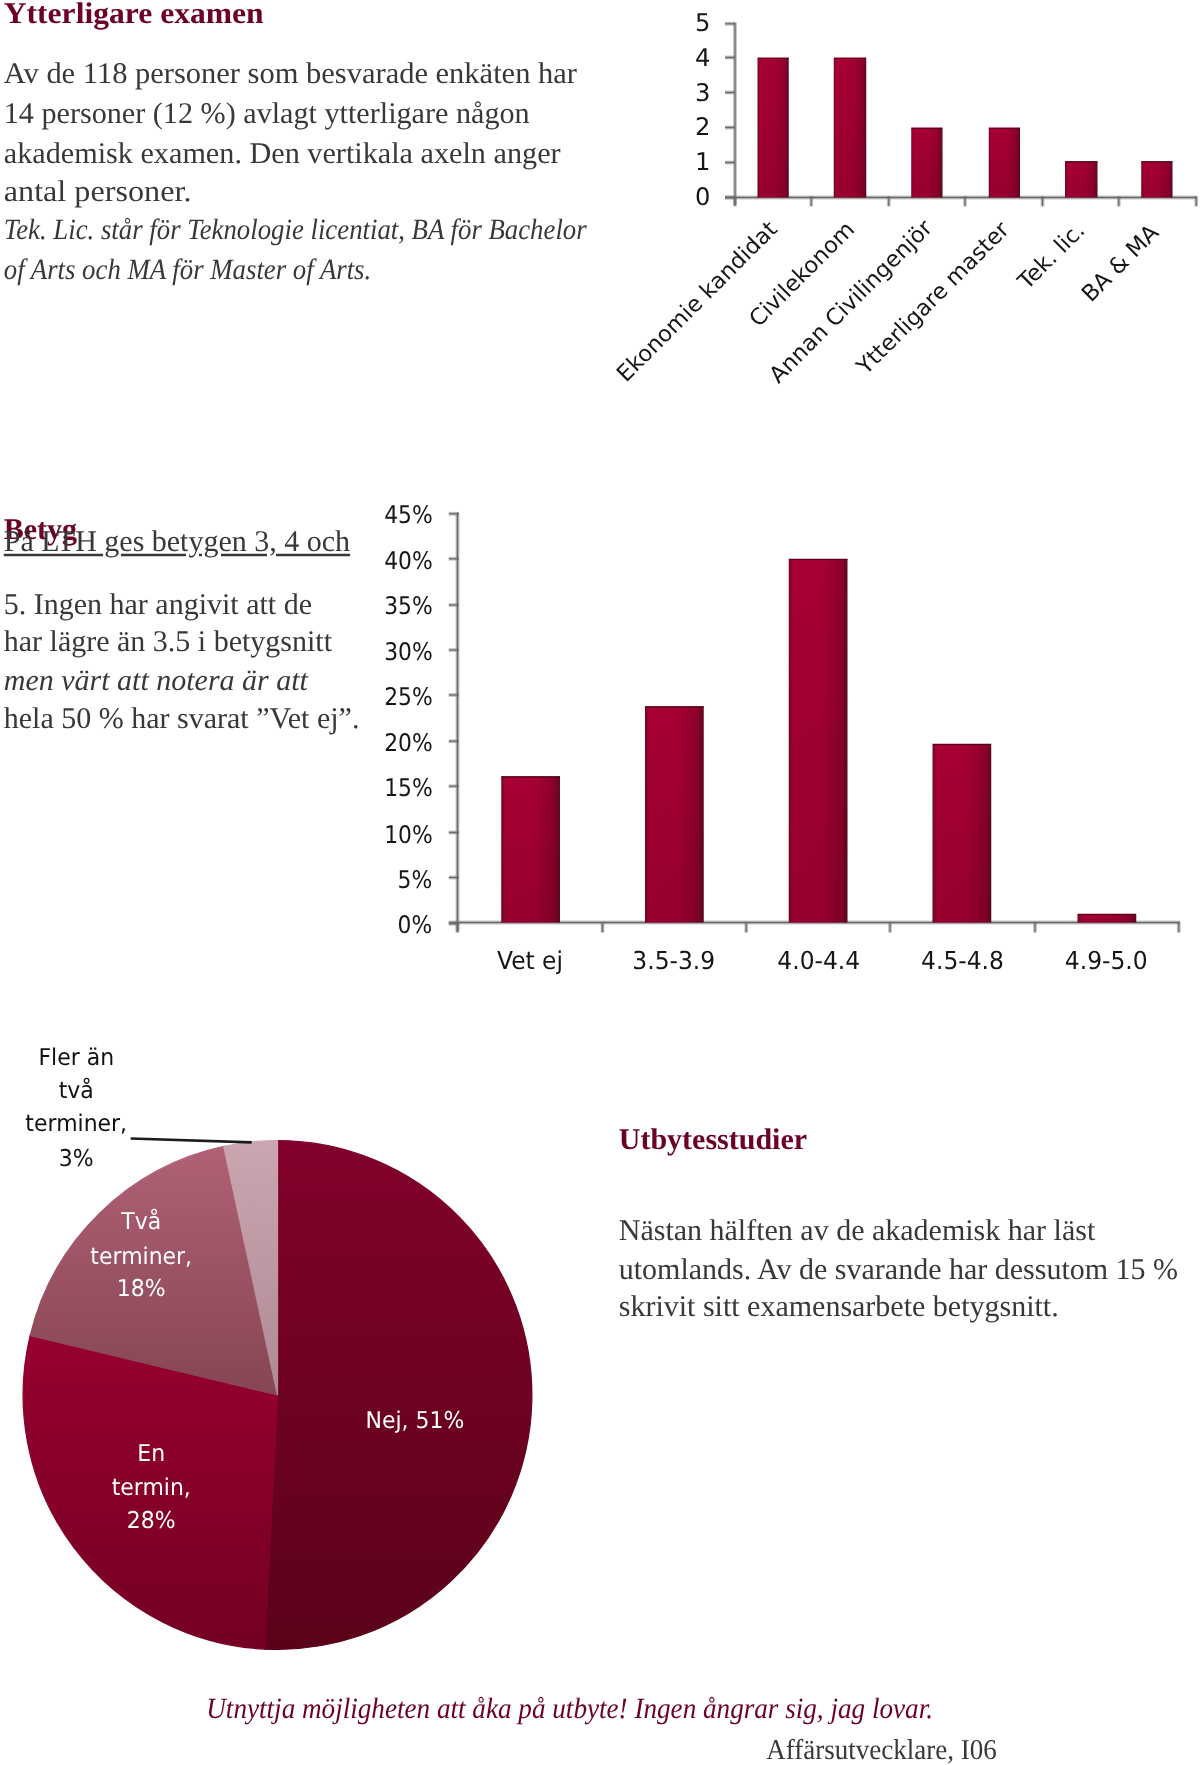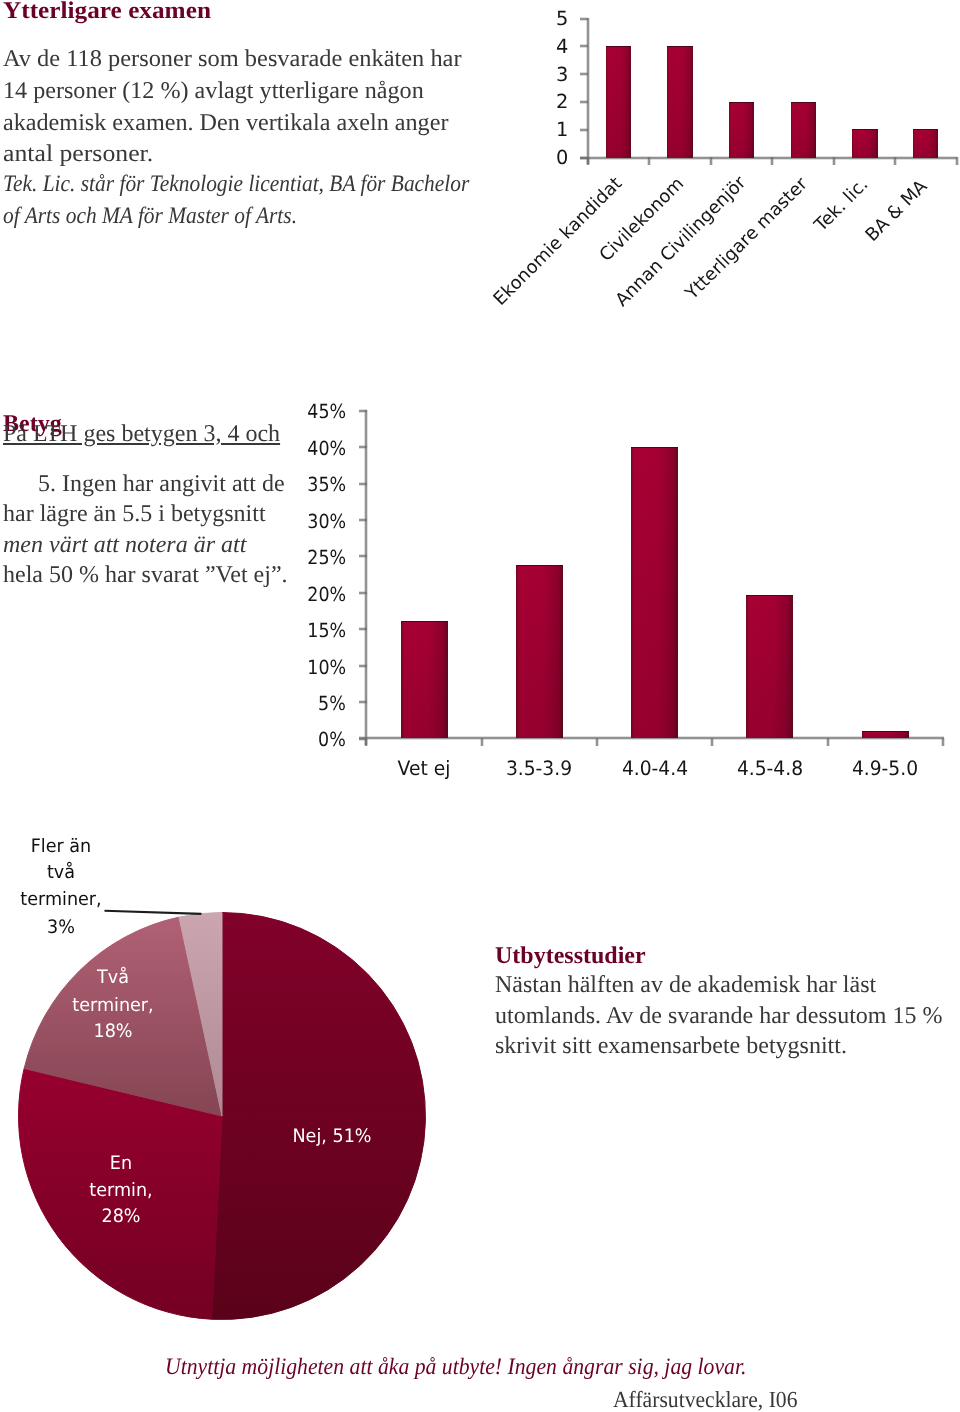--- a/index.html
+++ b/index.html
@@ -92,22 +92,22 @@
     <div class="rotlab" style="left:610.1px;top:247.3px;">Civilekonom</div>
     <div class="rotlab" style="left:625.5px;top:292.3px;">Annan Civilingenjör</div>
     <div class="rotlab" style="left:696.4px;top:285.1px;">Ytterligare master</div>
     <div class="rotlab" style="left:824.9px;top:217.3px;">Tek. lic.</div>
     <div class="rotlab" style="left:875.6px;top:226.9px;">BA &amp; MA</div>
   </div>
 
   <div>
     <div class="hd" style="left:3px;top:412px;">Betyg</div>
     <div class="bodyline" style="left:3px;top:422px;text-decoration:underline;">På LTH ges betygen 3, 4 och</div>
-    <div class="bodyline" style="left:3px;top:471.6px;margin-left:35px;">5. Ingen har angivit att de</div>
-    <div class="bodyline" style="left:3px;top:502.2px;">har lägre än 5.5 i betygsnitt</div>
+    <div class="bodyline" style="left:3px;top:471.6px;">5. Ingen har angivit att de</div>
+    <div class="bodyline" style="left:3px;top:502.2px;">har lägre än 3.5 i betygsnitt</div>
     <div class="bodyline" style="left:3px;top:532.8px;font-style:italic;">men värt att notera är att</div>
     <div class="bodyline" style="left:3px;top:563.4px;">hela 50 % har svarat ”Vet ej”.</div>
   </div>
 
   <div class="chart" style="position:absolute;left:0;top:0;width:960px;height:790px;">
 
     <div class="ylab c2y" style="top:402.4px;">45%</div>
     <div class="ylab c2y" style="top:438.8px;">40%</div>
     <div class="ylab c2y" style="top:475.3px;">35%</div>
     <div class="ylab c2y" style="top:511.7px;">30%</div>
@@ -145,21 +145,21 @@
     <div class="vtick" style="left:941.0px;top:738.2px;width:4px;height:8px;"></div>
 
     <div class="xlab c2x" style="left:363.8px;width:120px;">Vet ej</div>
     <div class="xlab c2x" style="left:479.2px;width:120px;">3.5-3.9</div>
     <div class="xlab c2x" style="left:594.6px;width:120px;">4.0-4.4</div>
     <div class="xlab c2x" style="left:710.0px;width:120px;">4.5-4.8</div>
     <div class="xlab c2x" style="left:825.3px;width:120px;">4.9-5.0</div>
   </div>
 
   <div>
-    <div class="hd" style="left:495px;top:944px;text-align:center;">Utbytesstudier</div>
+    <div class="hd" style="left:495px;top:900px;text-align:center;">Utbytesstudier</div>
     <div class="bodyline" style="left:495px;top:973px;">Nästan hälften av de akademisk har läst</div>
     <div class="bodyline" style="left:495px;top:1003.6px;">utomlands. Av de svarande har dessutom 15 %</div>
     <div class="bodyline" style="left:495px;top:1034.2px;">skrivit sitt examensarbete betygsnitt.</div>
   </div>
 
   <div class="chart" style="position:absolute;left:0;top:0;width:480px;height:1412px;">
     <svg width="480" height="1412" viewBox="0 0 480 1412" style="position:absolute;left:0;top:0;overflow:visible;">
       <defs>
         <linearGradient id="gNej" x1="0" y1="912.5" x2="0" y2="1319.5" gradientUnits="userSpaceOnUse">
           <stop offset="0" stop-color="#81012a"></stop>

